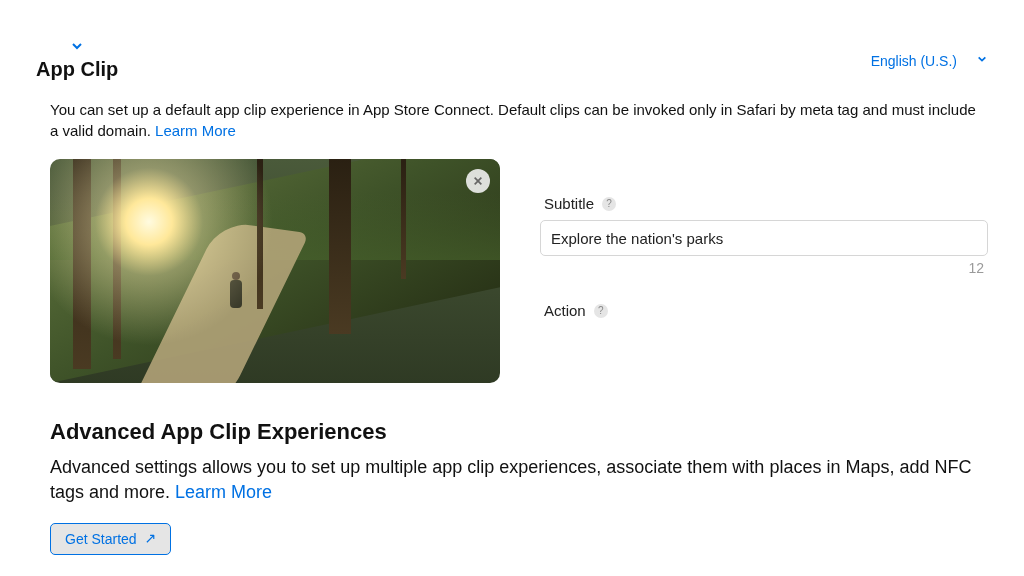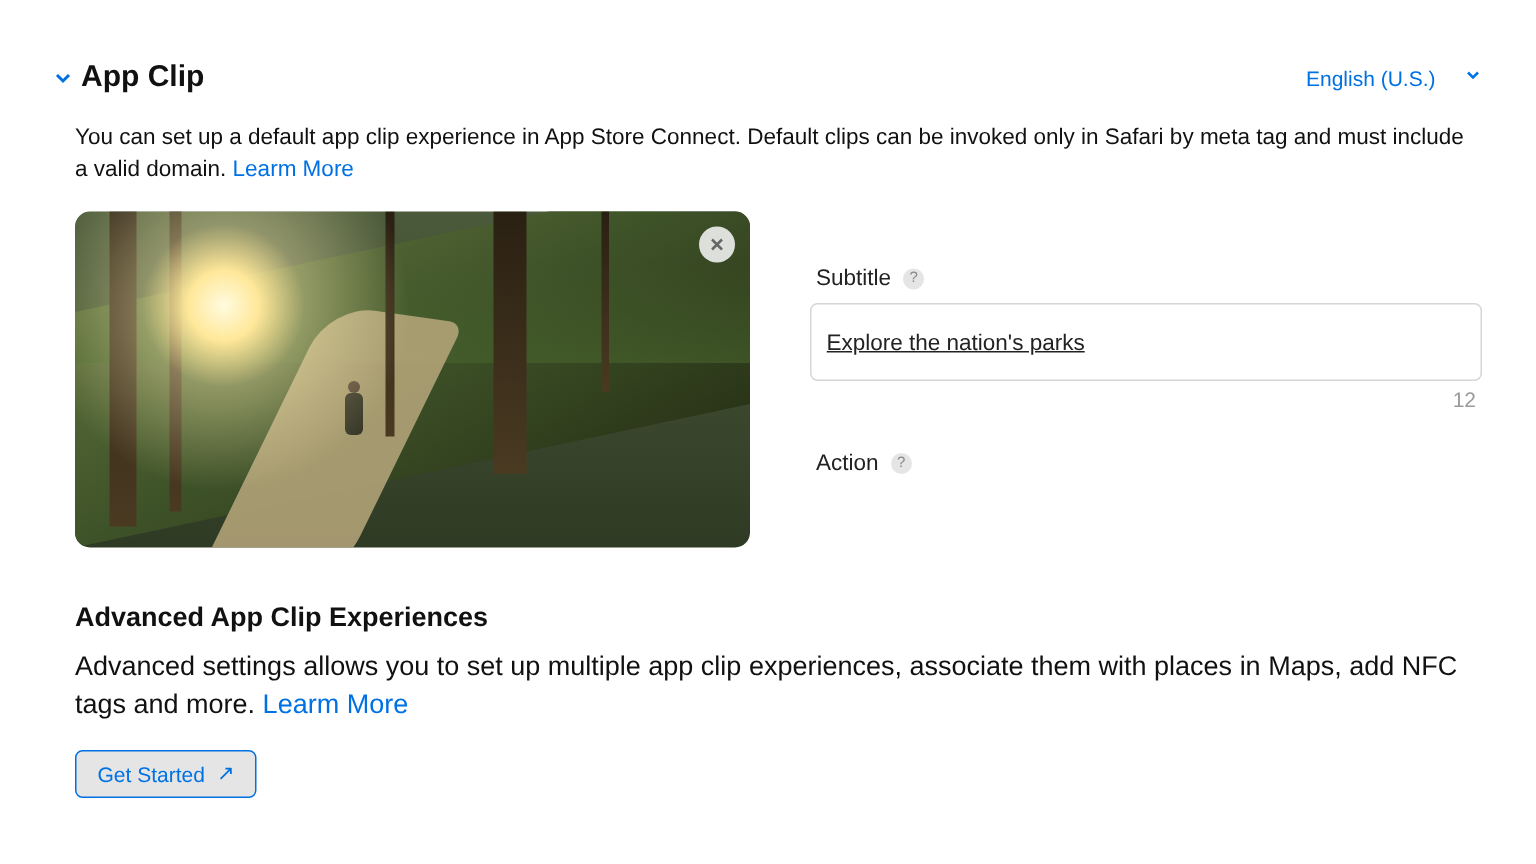--- a/index.html
+++ b/index.html
@@ -17,20 +17,21 @@
     justify-content: space-between;
     align-items: center;
     margin-bottom: 18px;
   }
   .section-title {
     display: flex;
     align-items: center;
     gap: 6px;
     font-size: 20px;
     font-weight: 700;
+    flex-direction: column;
   }
   .chevron-down {
     width: 12px; height: 12px;
     display: inline-flex;
     align-items: center; justify-content: center;
   }
   .chevron-down svg { stroke: #0071e3; stroke-width: 2; fill: none; }
   .locale {
     color: #0071e3;
     font-size: 14px;
@@ -98,39 +99,38 @@
     width: 24px; height: 24px;
     border-radius: 50%;
     background: rgba(240,240,240,0.9);
     color: #666;
     display: flex; align-items: center; justify-content: center;
     font-size: 14px;
     cursor: pointer;
   }
   .text-input, .select-input {
     width: 100%;
-    height: 52px;
+    height: 36px;
     border: 1px solid #d6d6d6;
     border-radius: 5px;
     padding: 0 10px;
     font-size: 15px;
     background: #fff;
     color: #222;
     outline: none;
-    text-decoration: underline;
   }
   .char-count {
     text-align: right;
     color: #9a9a9a;
     font-size: 14px;
     margin: 4px 4px 0 0;
   }
   .field-block { margin-bottom: 26px; }
   .advanced-section { margin: 36px 0 0 14px; }
-  .advanced-title { font-size: 18px; font-weight: 700; margin-bottom: 10px; }
+  .advanced-title { font-size: 22px; font-weight: 700; margin-bottom: 10px; }
   .advanced-desc { font-size: 18px; line-height:1.4; margin-bottom: 18px; max-width: 940px;}
   .outline-btn {
     display: inline-flex;
     align-items: center;
     gap: 8px;
     border: 1px solid #0071e3;
     color: #0071e3;
     background: #e5e5e5;
     padding: 7px 14px;
     border-radius: 5px;

